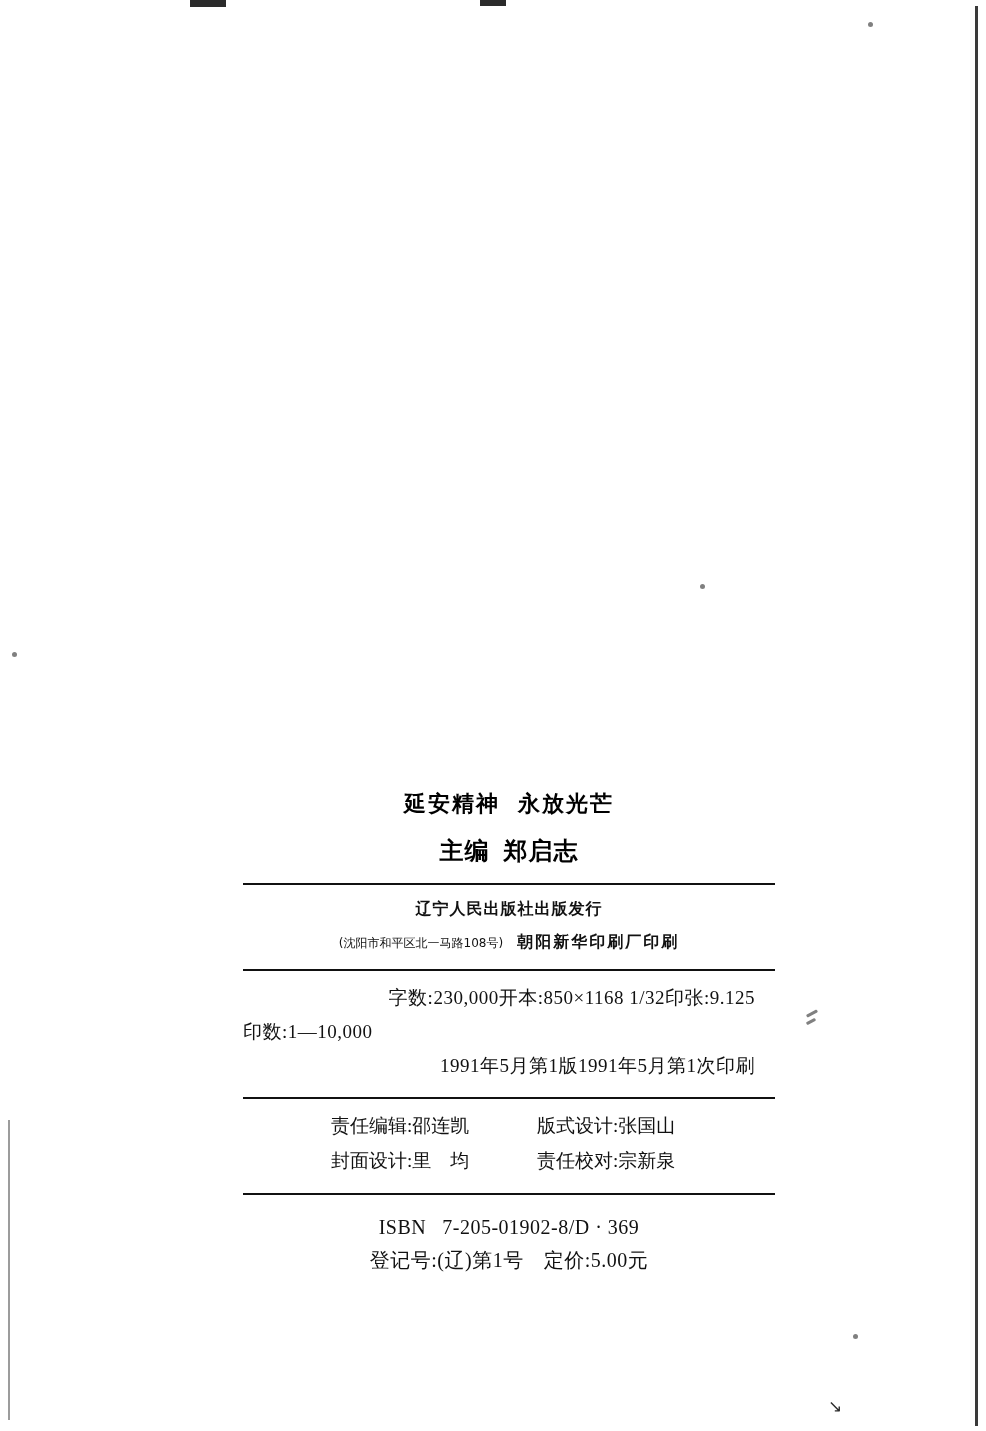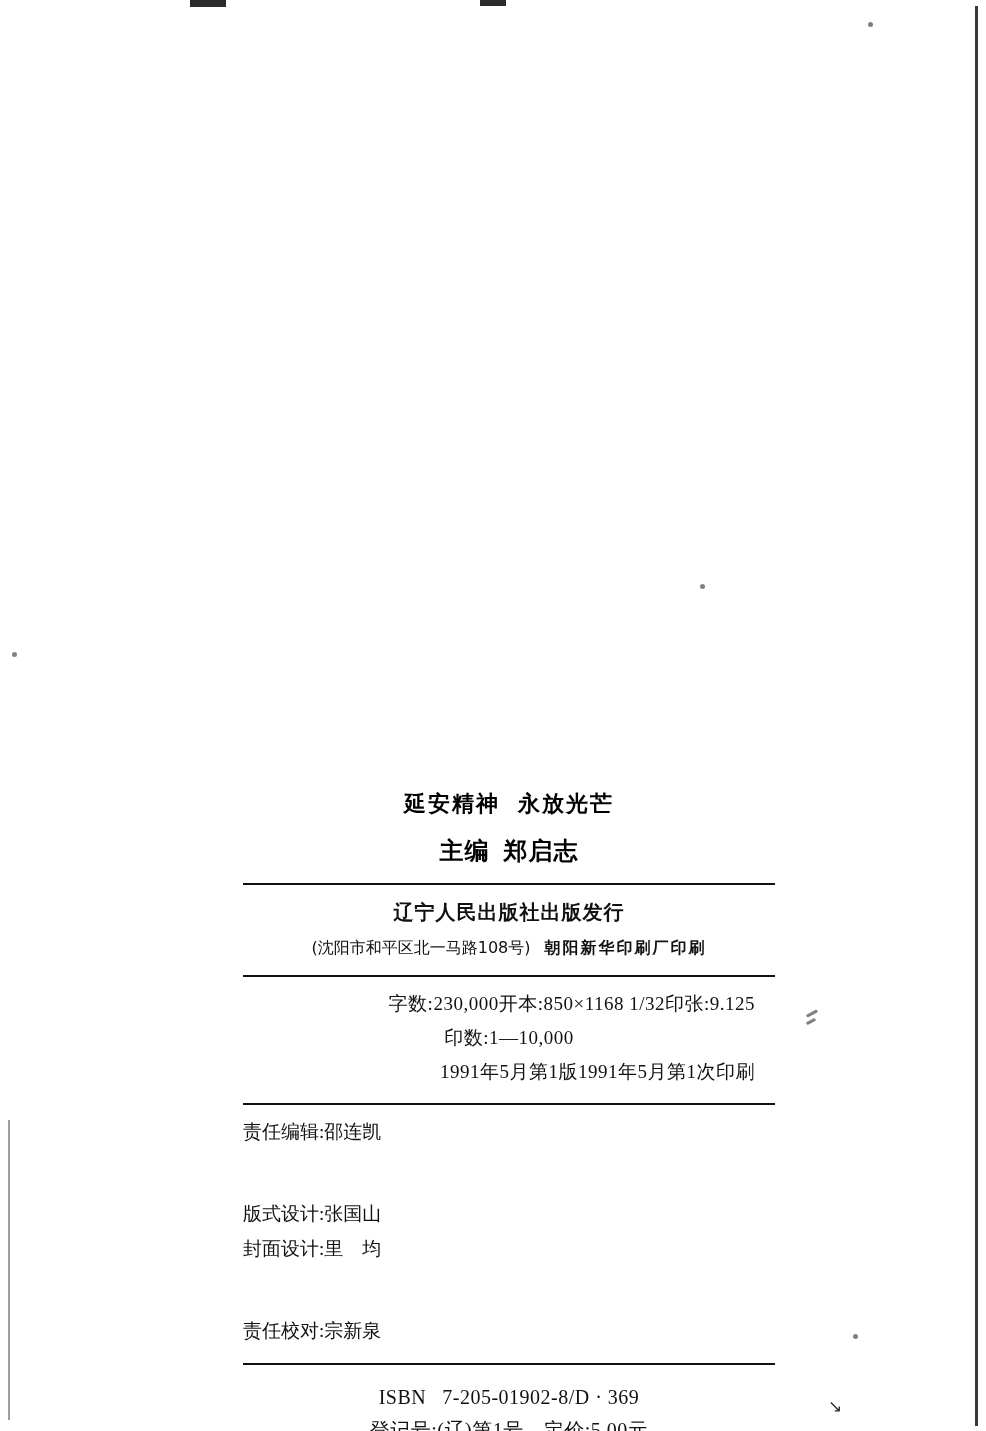--- a/index.html
+++ b/index.html
@@ -114,53 +114,53 @@
   }
 
   .section {
     padding: 14px 0 10px 0;
   }
 
   .publisher {
     text-align: center;
     font-family: Liberation Serif, serif;
     font-weight: 700;
-    font-size: 20px;
+    font-size: 16px;
     letter-spacing: 1px;
     margin-bottom: 12px;
   }
   .addr-row {
     display: flex;
     align-items: baseline;
     justify-content: center;
     gap: 14px;
     margin-bottom: 6px;
   }
   .addr {
     font-family: "DejaVu Sans", "Liberation Sans", sans-serif;
-    font-size: 16px;
+    font-size: 12px;
     letter-spacing: 0px;
     white-space: nowrap;
   }
   .printer {
     font-family: "DejaVu Sans", "Liberation Sans", sans-serif;
     font-weight: 700;
     font-size: 16px;
     letter-spacing: 2px;
     white-space: nowrap;
   }
 
   .specs {
     font-family: "Liberation Serif", "DejaVu Serif", serif;
     font-size: 19px;
     letter-spacing: 0.5px;
   }
   .specs .row {
     display: flex;
-    justify-content: center;
+    justify-content: flex-start;
     margin-bottom: 8px;
     white-space: nowrap;
   }
   .specs .row.spread {
     justify-content: flex-end;
     padding: 0 20px;
   }
   .specs .row .cell {
     white-space: nowrap;
   }
@@ -168,21 +168,20 @@
   .credits {
     font-family: "Liberation Serif", "DejaVu Serif", serif;
     font-size: 19px;
   }
   .credits .row {
     display: flex;
     justify-content: center;
     gap: 56px;
     margin-bottom: 9px;
     white-space: nowrap;
-    flex-direction: column;
   }
   .credits .cell {
     min-width: 150px;
   }
 
   .isbn-block {
     padding-top: 21px;
     text-align: center;
     font-family: "Liberation Serif", "DejaVu Serif", serif;
     font-size: 20px;

